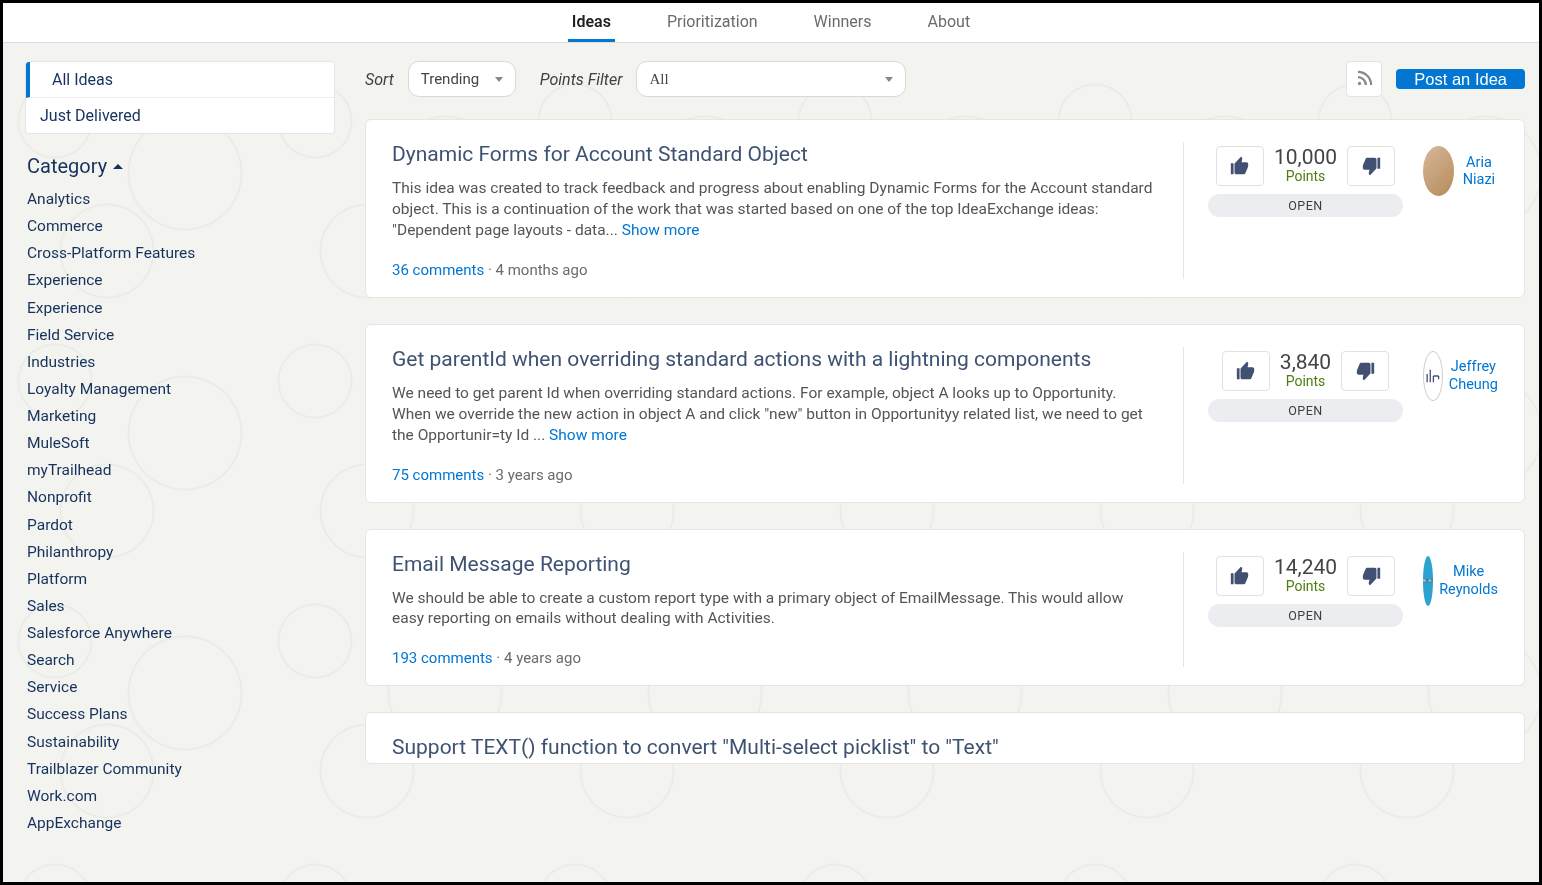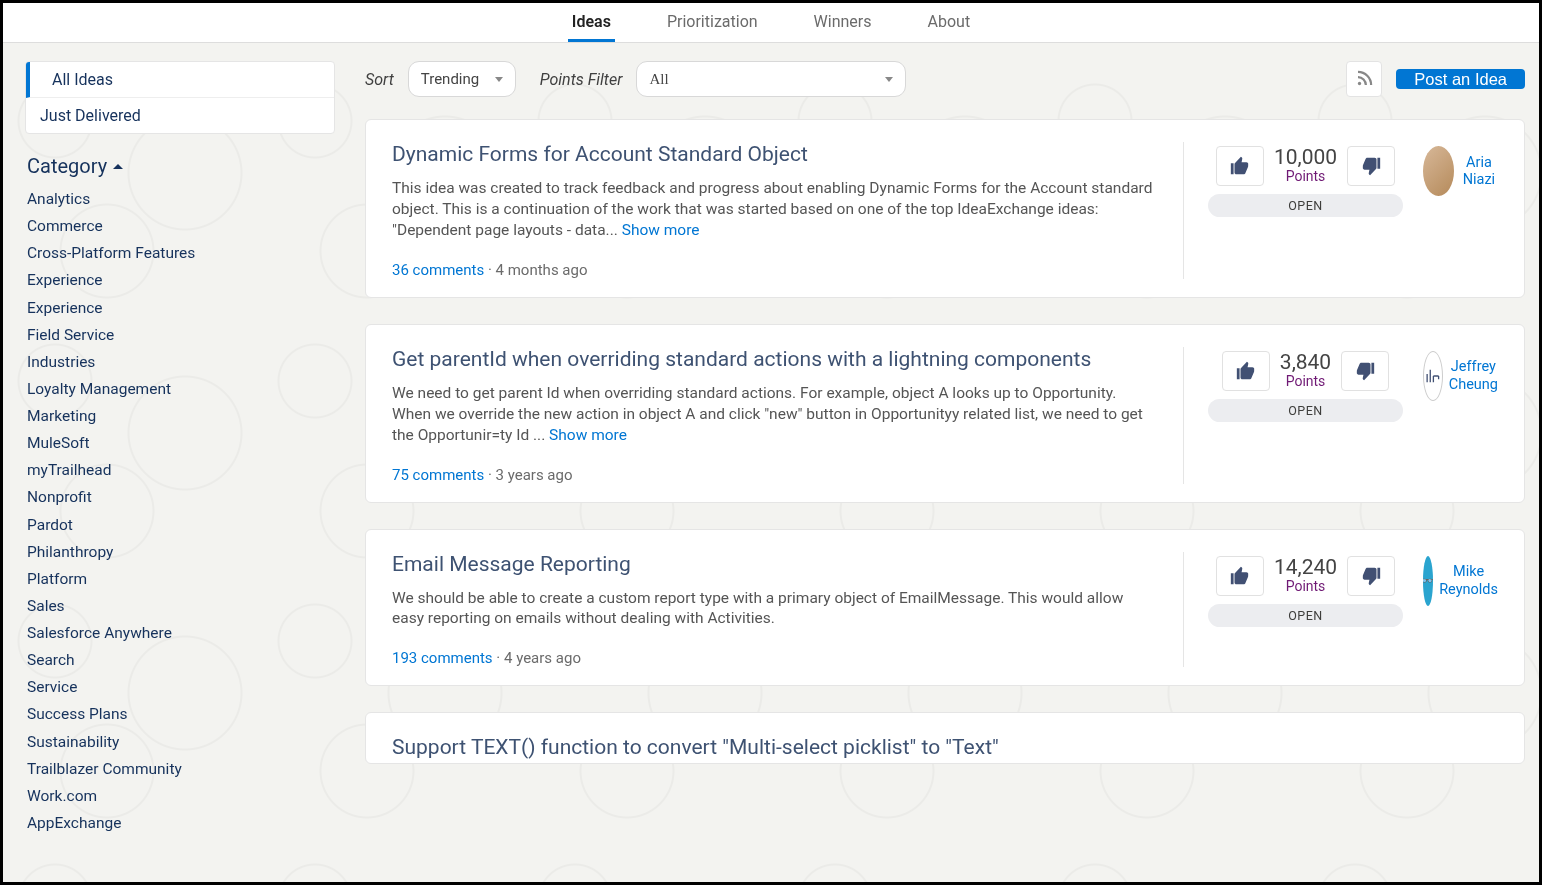--- a/index.html
+++ b/index.html
@@ -190,21 +190,21 @@
     width:48px;height:40px;
     background:#fff;
     border:1px solid #e1e1e1;
     border-radius:4px;
     display:flex;align-items:center;justify-content:center;
     cursor:pointer;
     color:#415073;
   }
   .points{text-align:center;line-height:1.1;}
   .points .num{font-size:21px;color:#444;}
-  .points .lbl{font-size:14px;color:#701a75;}
+  .points .lbl{font-size:14px;color:#4d7c0f;}
   .status-pill{
     background:#ecedf0;
     border-radius:14px;
     width:195px;
     text-align:center;
     font-size:12.5px;
     letter-spacing:0.5px;
     color:#3e3e3c;
     padding:4px 0;
   }

